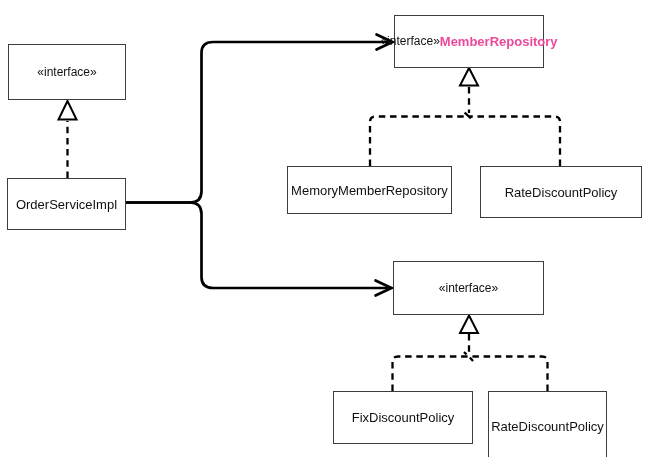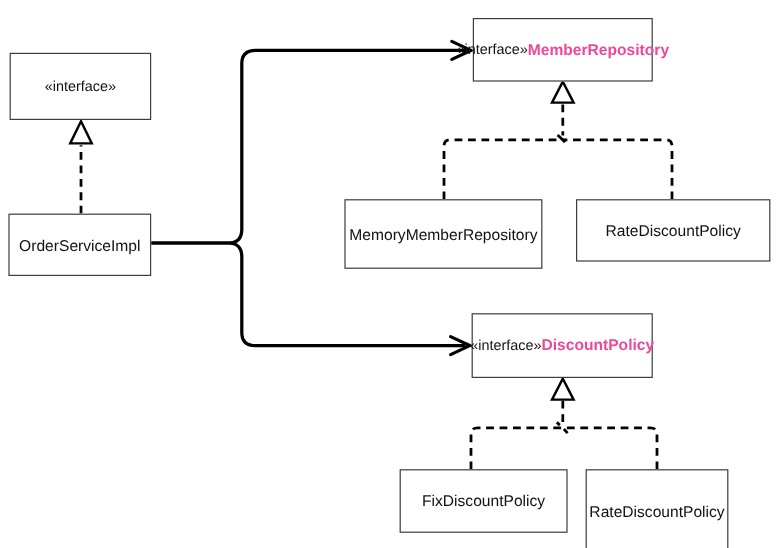--- a/index.html
+++ b/index.html
@@ -81,31 +81,30 @@
 
   <div class="node" style="left:7px; top:178px; width:119px; height:52px;">
     <div class="iname">OrderServiceImpl</div>
   </div>
 
   <div class="node" style="left:394px; top:15px; width:150px; height:53px;">
     <div class="stereo">«interface»</div>
     <div class="cname">MemberRepository</div>
   </div>
 
-  <div class="node" style="left:287px; top:166px; width:165px; height:58px;">
+  <div class="node" style="left:287px; top:166px; width:165px; height:48px;">
     <div class="iname">MemoryMemberRepository</div>
   </div>
 
   <div class="node" style="left:480px; top:166px; width:162px; height:52px;">
     <div class="iname">RateDiscountPolicy</div>
   </div>
 
   <div class="node" style="left:393px; top:261px; width:151px; height:54px;">
     <div class="stereo">«interface»</div>
-    <div class="cname">DiscountPolicy</div>
   </div>
 
   <div class="node" style="left:333px; top:391px; width:140px; height:53px;">
     <div class="iname">FixDiscountPolicy</div>
   </div>
 
   <div class="node" style="left:488px; top:391px; width:119px; height:70px;">
     <div class="iname">RateDiscountPolicy</div>
   </div>
 

